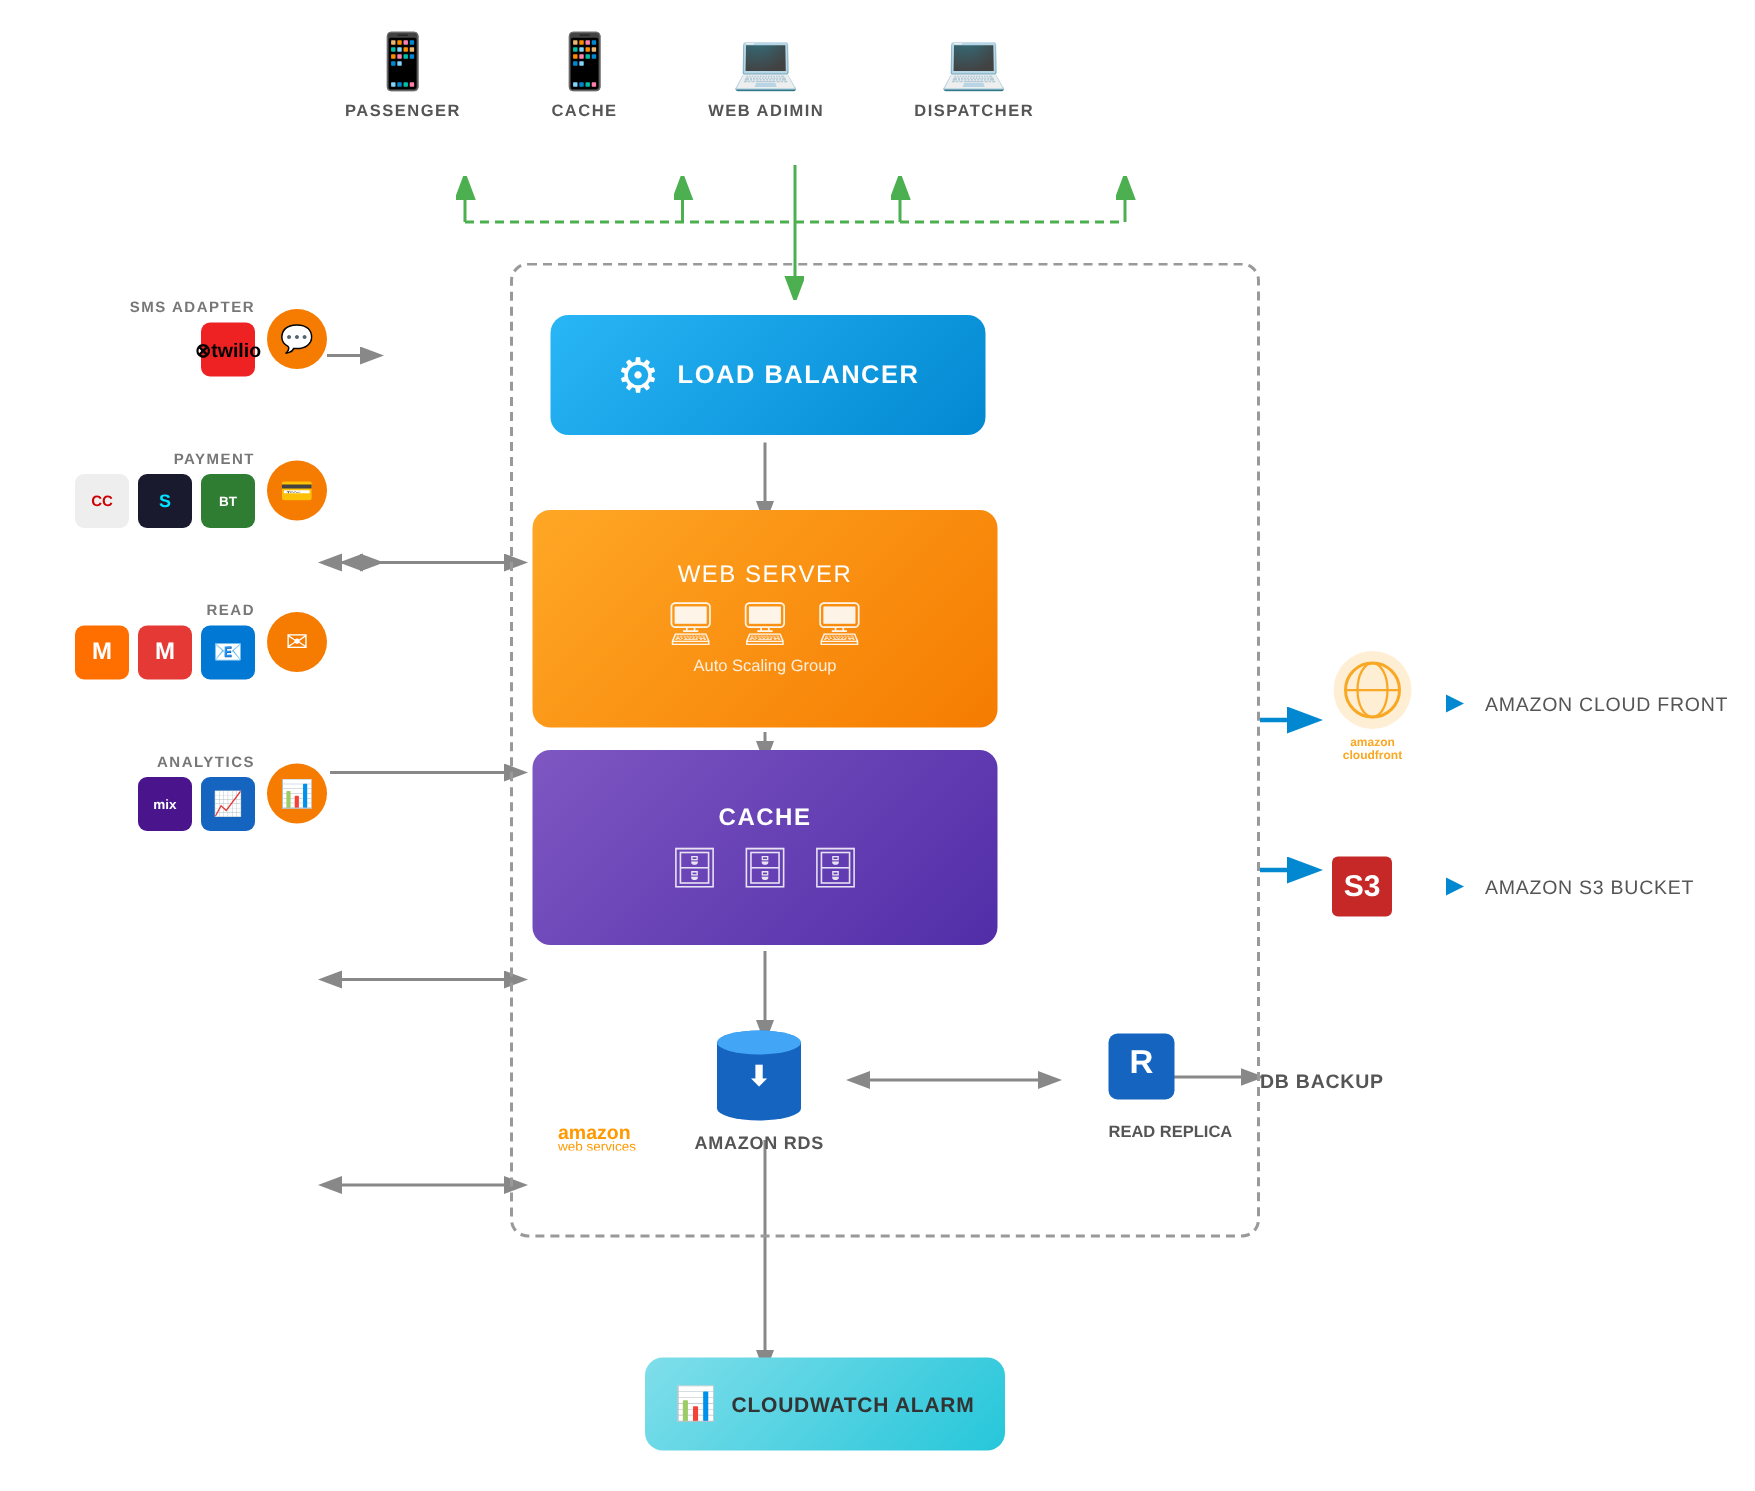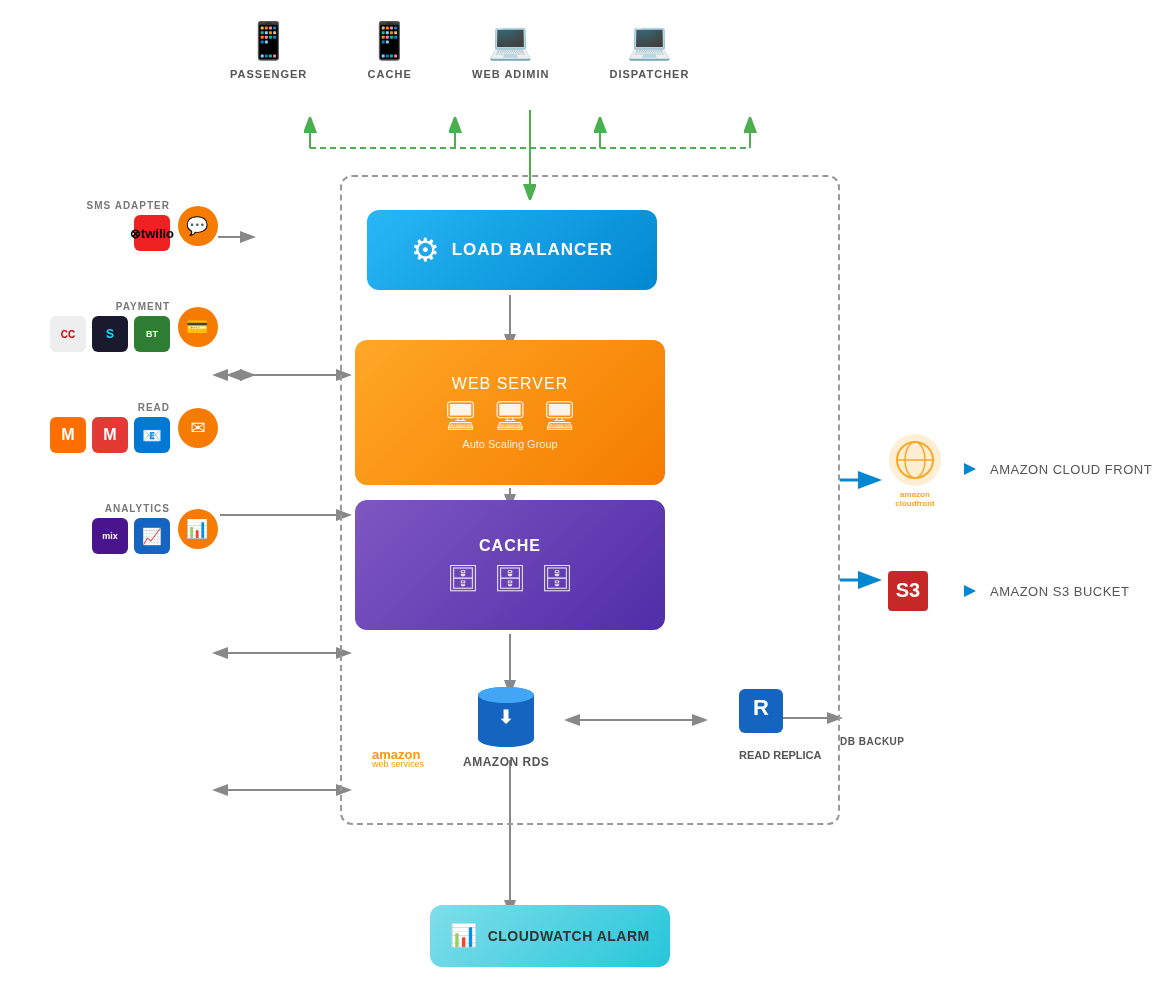--- a/index.html
+++ b/index.html
@@ -281,23 +281,23 @@
       font-size: 11px;
       font-weight: bold;
       color: #555;
       text-align: center;
       padding-left: 39px;
     }
 
     
     .db-backup-label {
       position: absolute;
-      top: 736px;
+      top: 713px;
       left: 840px;
-      font-size: 10px;
+      font-size: 13px;
       font-weight: bold;
       color: #555;
       letter-spacing: 0.5px;
     }
 
     
     .aws-logo {
       position: absolute;
       top: 737px;
       left: 370px;

